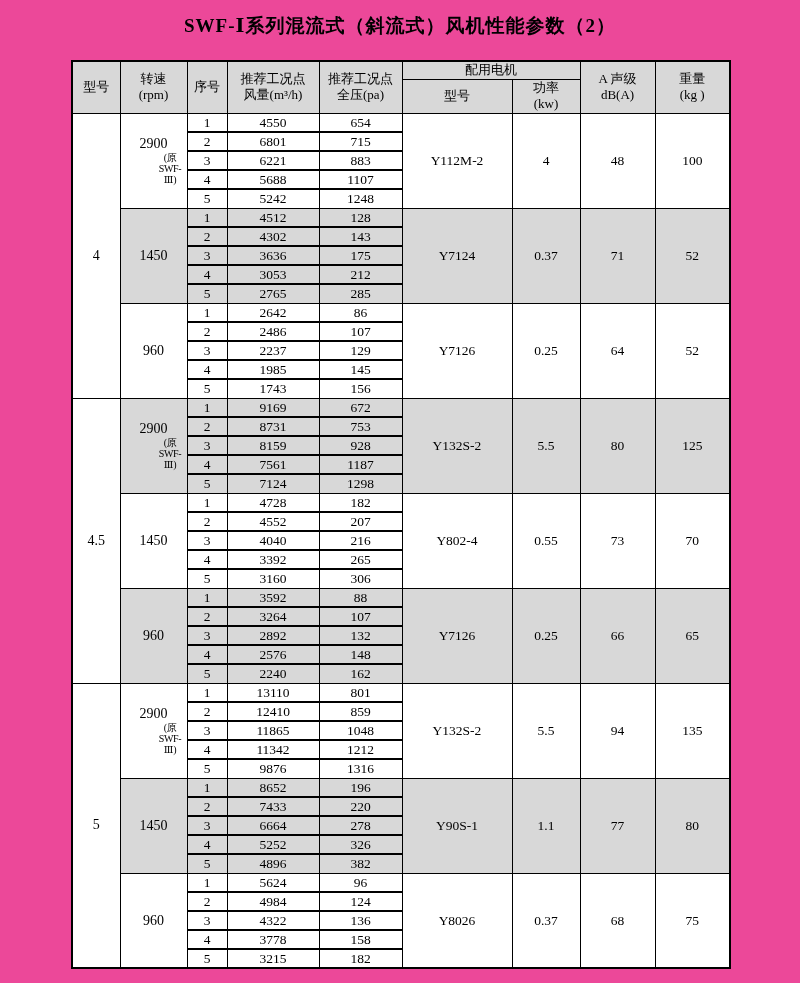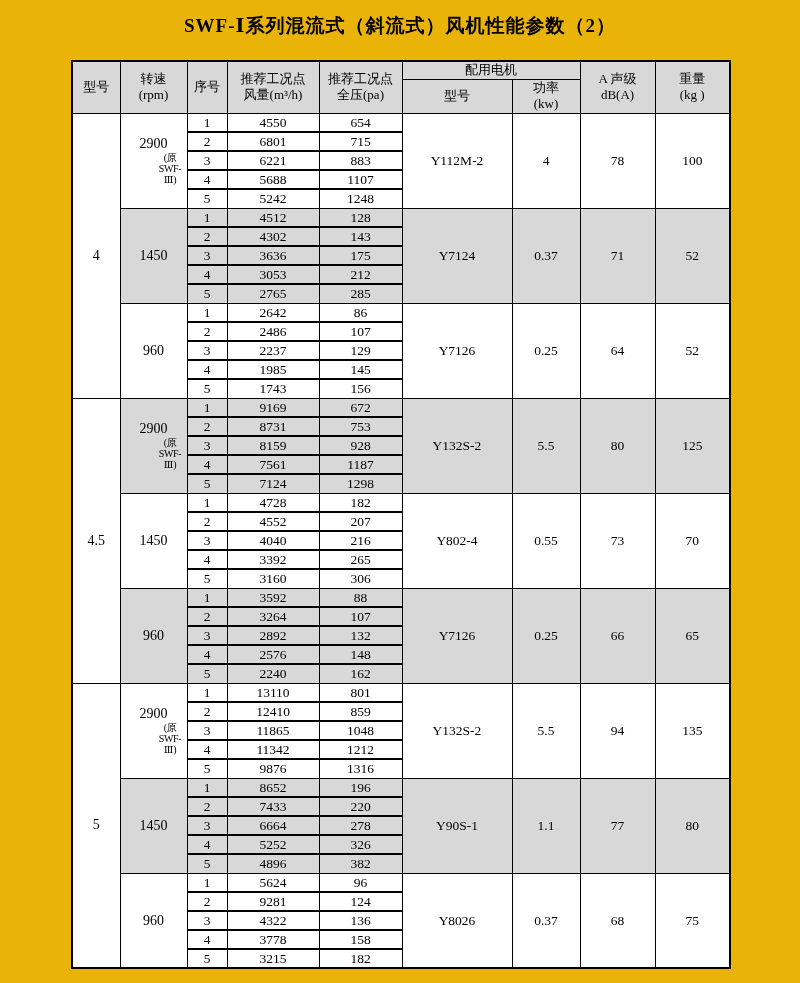--- a/index.html
+++ b/index.html
@@ -6,21 +6,21 @@
     margin: 0;
     padding: 0;
     background: #ffffff;
     font-family: "Liberation Serif", "DejaVu Serif", serif;
     color: #000000;
   }
   .page {
     position: relative;
     width: 800px;
     height: 983px;
-    background: #eab308;
+    background: #ec4899;
     overflow: hidden;
   }
   .doc-title {
     position: absolute;
     top: 13px;
     left: 0;
     width: 100%;
     text-align: center;
     font-size: 19px;
     font-weight: bold;
@@ -110,21 +110,21 @@
           <td rowspan="15" class="model-cell">4</td>
           <td rowspan="5" class="speed-cell">
             <div class="speed-num">2900</div>
             <div class="speed-note">(原 SWF-Ⅲ)</div>
           </td>
           <td class="seq sep">1</td>
           <td class="num sep">4550</td>
           <td class="num sep">654</td>
           <td rowspan="5">Y112M-2</td>
           <td rowspan="5">4</td>
-          <td rowspan="5">78</td>
+          <td rowspan="5">48</td>
           <td rowspan="5">100</td>
         </tr>
         <tr>
           <td class="seq sep">2</td>
           <td class="num sep">6801</td>
           <td class="num sep">715</td>
         </tr>
         <tr>
           <td class="seq sep">3</td>
           <td class="num sep">6221</td>
@@ -375,21 +375,21 @@
           <td class="seq sep">1</td>
           <td class="num sep">5624</td>
           <td class="num sep">96</td>
           <td rowspan="5">Y8026</td>
           <td rowspan="5">0.37</td>
           <td rowspan="5">68</td>
           <td rowspan="5">75</td>
         </tr>
         <tr>
           <td class="seq sep">2</td>
-          <td class="num sep">9281</td>
+          <td class="num sep">4984</td>
           <td class="num sep">124</td>
         </tr>
         <tr>
           <td class="seq sep">3</td>
           <td class="num sep">4322</td>
           <td class="num sep">136</td>
         </tr>
         <tr>
           <td class="seq sep">4</td>
           <td class="num sep">3778</td>

